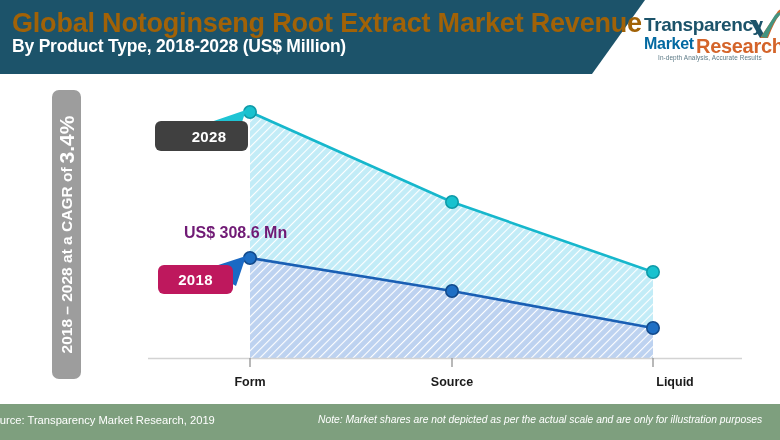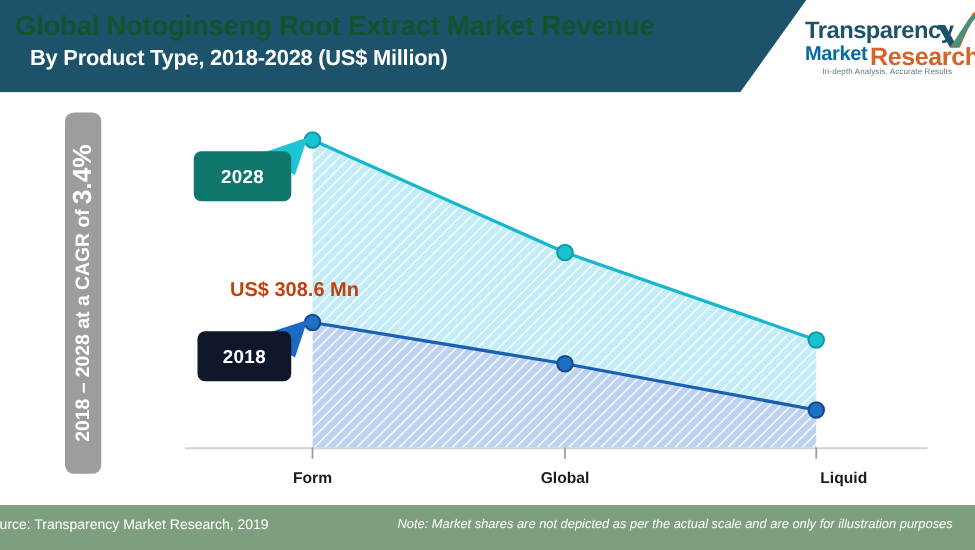--- a/index.html
+++ b/index.html
@@ -14,28 +14,27 @@
 
   
   .header-wrap{position:absolute;left:0;top:0;width:780px;height:74px;background:#ffffff;}
   .header-band{
     position:absolute;left:0;top:0;width:645px;height:74px;
     background:#1c536a;
     clip-path:polygon(0 0, 645px 0, 592px 74px, 0 74px);
   }
   .title-line1{
     position:absolute;left:12px;top:8px;width:600px;
-    color:#14532d;font-size:22px;font-weight:bold;letter-spacing:-0.2px;
+    color:#a16207;font-size:27px;font-weight:bold;letter-spacing:-0.2px;
     white-space:nowrap;
   }
   .title-line2{
     position:absolute;left:12px;top:36px;width:600px;
     color:#ffffff;font-size:17.5px;font-weight:bold;letter-spacing:-0.2px;
     white-space:nowrap;
-    margin-left:12px;
   }
 
   
   .logo{position:absolute;left:644px;top:10px;width:136px;height:58px;}
   .logo-l1{
     position:absolute;left:0;top:4px;font-size:19px;font-weight:bold;
     color:#1c536a;letter-spacing:-0.4px;white-space:nowrap;
   }
   .logo-l2a{
     position:absolute;left:0;top:25px;font-size:16px;font-weight:bold;
@@ -73,26 +72,26 @@
     position:absolute;font-size:12.5px;font-weight:bold;color:#1b1b1b;
     text-align:center;white-space:nowrap;
   }
 
   
   .callout{
     position:absolute;border-radius:6px;
     display:flex;align-items:center;justify-content:center;
     color:#ffffff;font-size:15px;font-weight:bold;letter-spacing:0.3px;
   }
-  .callout-2028{left:155px;top:121px;width:78px;height:40px;background:#0f766e;}
-  .callout-2018{left:158px;top:265px;width:75px;height:40px;background:#0f172a;}
+  .callout-2028{left:155px;top:121px;width:78px;height:30px;background:#404040;padding-left:15px;}
+  .callout-2018{left:158px;top:265px;width:75px;height:29px;background:#be185d;}
 
   .value-label{
     position:absolute;left:184px;top:224px;
-    font-size:16px;font-weight:bold;color:#c2410c;white-space:nowrap;
+    font-size:16px;font-weight:bold;color:#701a75;white-space:nowrap;
   }
 
   
   .footer{
     position:absolute;left:0;top:404px;width:780px;height:36px;
     background:#7e9f7e;
   }
   .footer-source{
     position:absolute;left:-14px;top:10px;
     font-size:11.2px;color:#ffffff;white-space:nowrap;
@@ -165,21 +164,21 @@
 
       <circle cx="250" cy="184" r="6.2" fill="#1f6fc4" stroke="#134a8c" stroke-width="1.6"></circle>
       <circle cx="452" cy="217" r="6.2" fill="#1f6fc4" stroke="#134a8c" stroke-width="1.6"></circle>
       <circle cx="653" cy="254" r="6.2" fill="#1f6fc4" stroke="#134a8c" stroke-width="1.6"></circle>
 
       <path d="M205,50 L246,36 L236,66 Z" fill="#1fc4d4"></path>
       <path d="M206,195 L246,182 L236,212 Z" fill="#1a69c4"></path>
     </svg>
 
     <div class="axis-label" style="left:210px;top:301px;width:80px;">Form</div>
-    <div class="axis-label" style="left:412px;top:301px;width:80px;">Global</div>
+    <div class="axis-label" style="left:412px;top:301px;width:80px;">Source</div>
     <div class="axis-label" style="left:635px;top:301px;width:80px;">Liquid</div>
   </div>
 
   <div class="callout callout-2028">2028</div>
   <div class="callout callout-2018">2018</div>
   <div class="value-label">US$ 308.6 Mn</div>
 
   <div class="footer">
     <div class="footer-source">Source: Transparency Market Research, 2019</div>
     <div class="footer-note">Note: Market shares are not depicted as per the actual scale and are only for illustration purposes</div>

